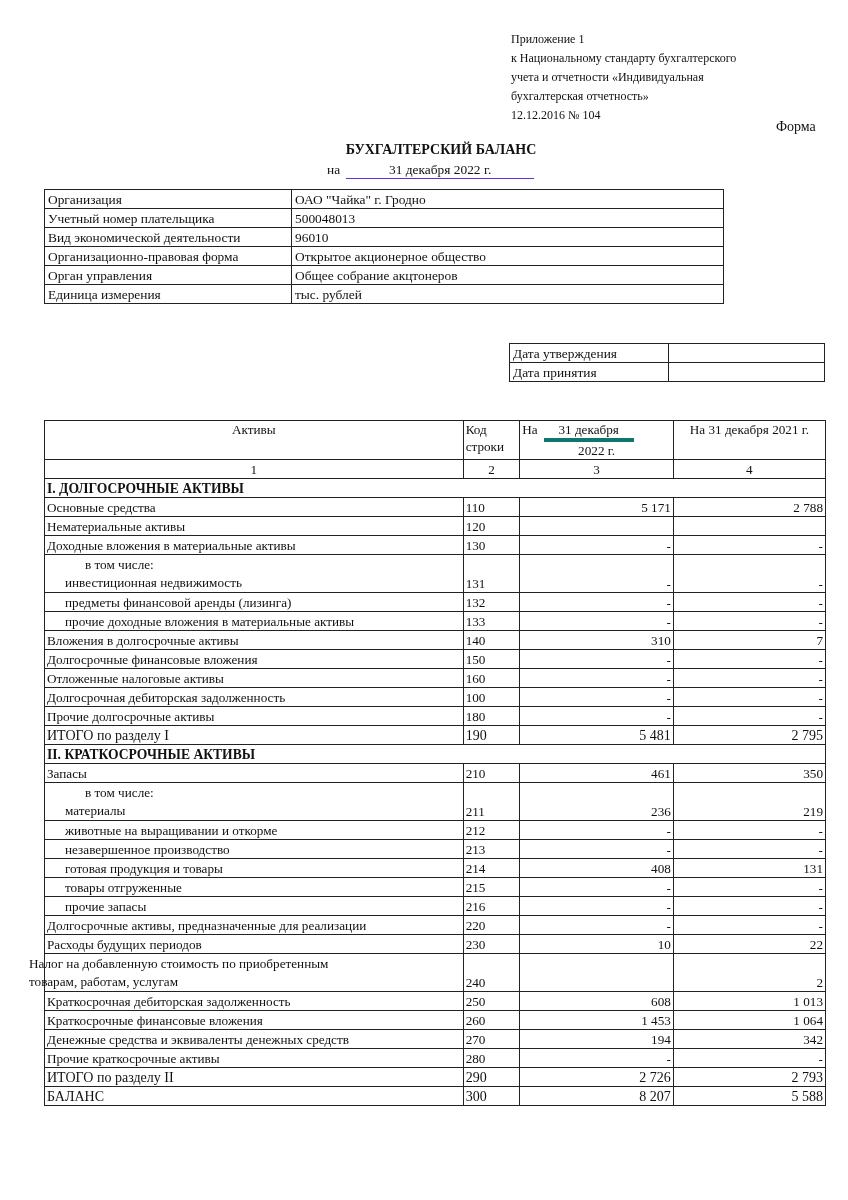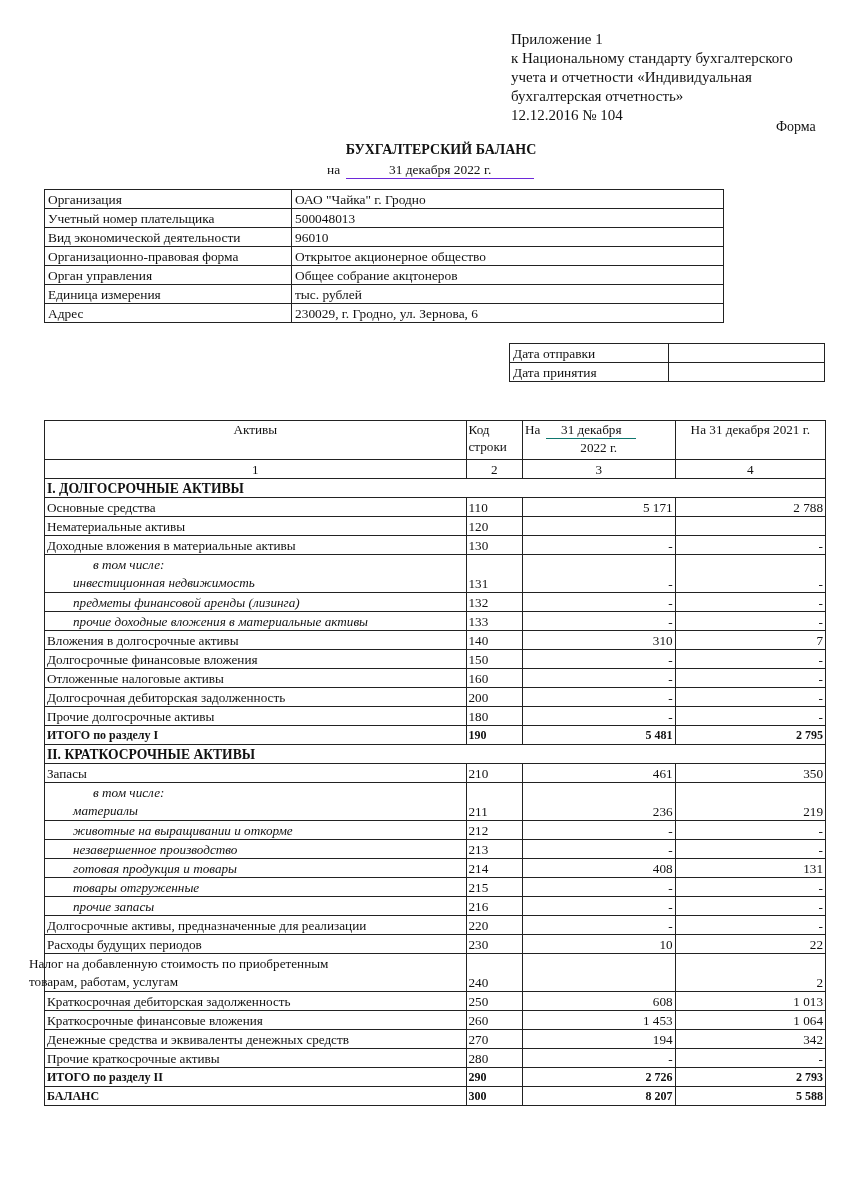--- a/index.html
+++ b/index.html
@@ -1,18 +1,18 @@
 <!DOCTYPE html>
 <html><head>
 <meta charset="utf-8">
 <style>
   html, body { margin: 0; padding: 0; }
   body { width: 848px; height: 1200px; background: #ffffff; position: relative; overflow: hidden;
          font-family: "Liberation Serif", "DejaVu Serif", serif; color: #111; }
-  .appendix { position: absolute; left: 511px; top: 30px; font-size: 15px; line-height: 19px; }
+  .appendix { position: absolute; left: 511px; top: 30px; font-size: 12px; line-height: 19px; }
   .forma { position: absolute; left: 776px; top: 119px; font-size: 14px; }
   .title { position: absolute; left: 0; width: 848px; top: 142px; text-align: center; font-weight: bold; font-size: 14px; padding-left: 20px; box-sizing: border-box; }
   .title span { display:inline-block; margin-left: 14px; }
   .date-line { position: absolute; left: 327px; top: 162px; font-size: 13.4px; }
   .date-line .ul { display:inline-block; border-bottom: 1px solid #6d28d9; width: 188px; text-align:center; margin-left: 6px; }
   table { border-collapse: collapse; }
   .info { position: absolute; left: 44px; top: 189px; width: 680px; font-size: 13.4px; }
   .info td { border: 1.3px solid #222; height: 18px; padding: 0 3px; line-height: 17px; vertical-align: bottom; }
   .info td.k { width: 240px; }
   .dates { position: absolute; left: 509px; top: 343px; width: 316px; font-size: 13.4px; }
@@ -21,26 +21,26 @@
   .main { position: absolute; left: 44px; top: 420px; width: 782px; font-size: 13.2px; }
   .main td { border: 1.3px solid #222; padding: 0 2px; line-height: 17px; vertical-align: bottom; height: 18px; }
   .main .c1 { width: 404px; margin-top: 30px; }
   .main .c2 { width: 52px; text-align: left; }
   .main .c3 { width: 150px; text-align: right; }
   .main .c4 { width: 150px; text-align: right; }
   .main thead td { vertical-align: top; }
   .main thead .hdr td { height: 38px; }
   .main thead .nums td { text-align: center; vertical-align: bottom; }
   .main .sec td { font-weight: bold; font-size: 13.6px; border-radius: 9px; }
-  .main .tot td { font-weight: bold; font-size: 12px; }
-  .main .sub td.c1 { padding-left: 28px; font-style: italic; }
+  .main .tot td { font-weight: normal; font-size: 14px; }
+  .main .sub td.c1 { padding-left: 20px; }
   .main .two td { height: 37px; }
   .main .two .c1 div { line-height: 18px; }
   .hdr-c3 { text-align: left !important; }
-  .hdr-c3 .u { display:inline-block; border-bottom: 1px solid #0f766e; width: 90px; text-align:center; margin-left: 6px; }
+  .hdr-c3 .u { display:inline-block; border-bottom: 4px solid #0f766e; width: 90px; text-align:center; margin-left: 6px; }
   .hdr-c3 .y { display:block; text-align:center; }
 </style>
 </head>
 <body>
 
 <div class="appendix">
   <div>Приложение 1</div>
   <div>к Национальному стандарту бухгалтерского</div>
   <div>учета и отчетности «Индивидуальная</div>
   <div>бухгалтерская отчетность»</div>
@@ -72,31 +72,27 @@
         <td>Открытое акционерное общество</td>
       </tr>
       <tr>
         <td class="k">Орган управления</td>
         <td>Общее собрание акцтонеров</td>
       </tr>
       <tr>
         <td class="k">Единица измерения</td>
         <td>тыс. рублей</td>
       </tr>
-      <tr>
-        <td class="k">Адрес</td>
-        <td>230029, г. Гродно, ул. Зернова, 6</td>
-      </tr>
     </tbody>
 </table>
 
 <table class="dates">
   <tbody id="dates-body">
       <tr>
-        <td class="k">Дата отправки</td>
+        <td class="k">Дата утверждения</td>
         <td></td>
       </tr>
       <tr>
         <td class="k">Дата принятия</td>
         <td></td>
       </tr>
     </tbody>
 </table>
 
 <table class="main">
@@ -188,21 +184,21 @@
           <div>Отложенные налоговые активы</div>
         </td>
         <td class="c2">160</td>
         <td class="c3">-</td>
         <td class="c4">-</td>
       </tr>
       <tr class="">
         <td class="c1">
           <div>Долгосрочная дебиторская задолженность</div>
         </td>
-        <td class="c2">200</td>
+        <td class="c2">100</td>
         <td class="c3">-</td>
         <td class="c4">-</td>
       </tr>
       <tr class="">
         <td class="c1">
           <div>Прочие долгосрочные активы</div>
         </td>
         <td class="c2">180</td>
         <td class="c3">-</td>
         <td class="c4">-</td>

